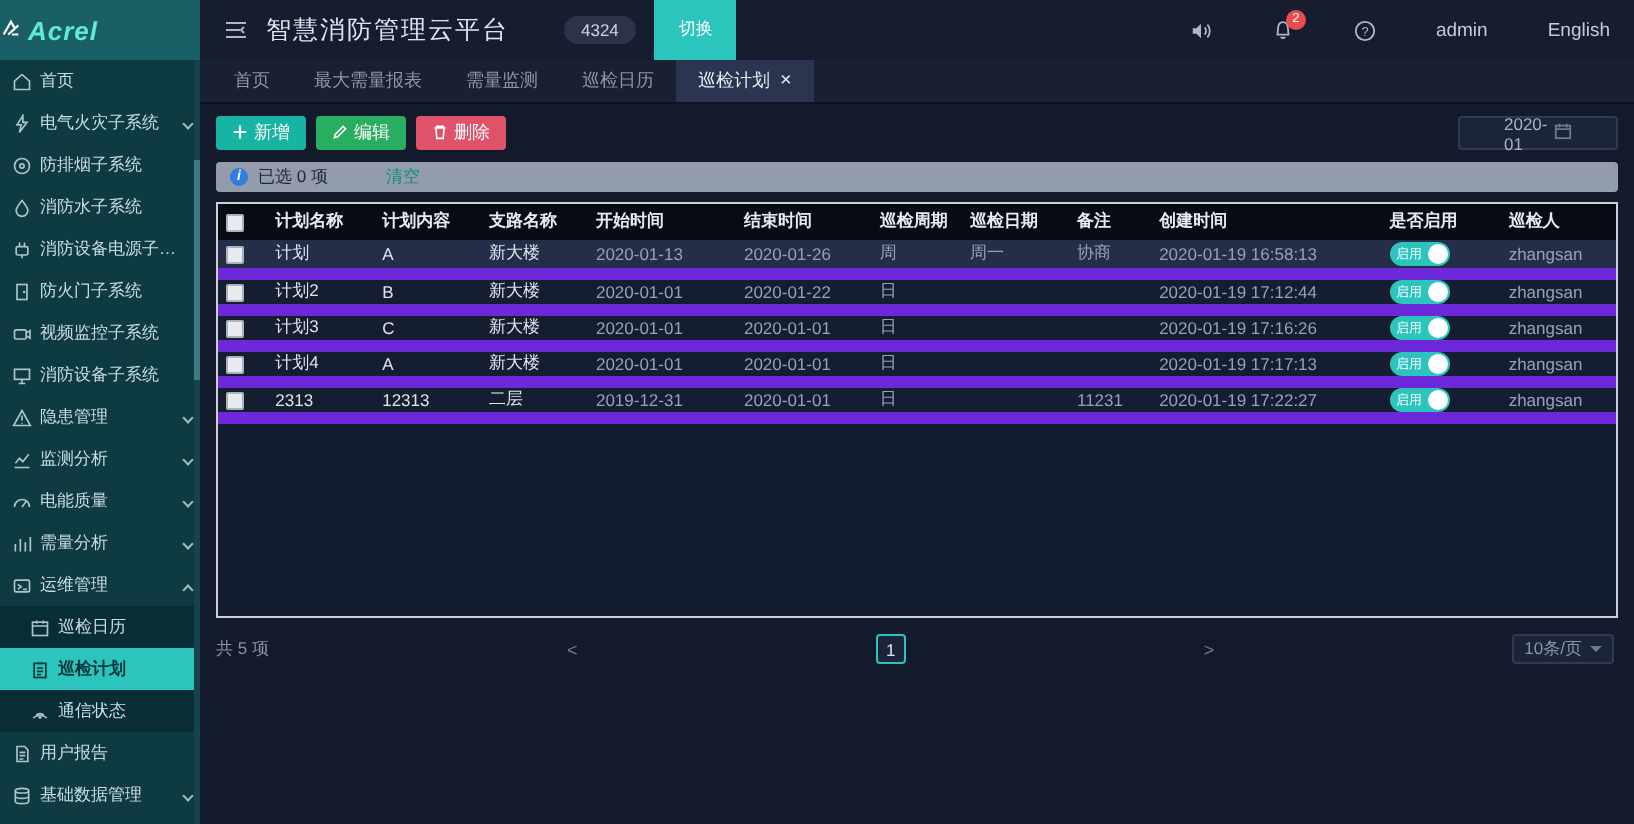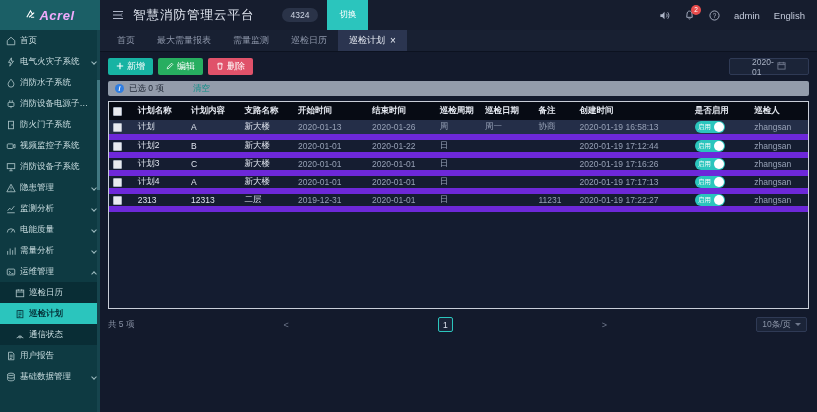--- a/index.html
+++ b/index.html
@@ -2,22 +2,22 @@
 <html style="--accent: #2bc5bd;"><head>
 <meta charset="utf-8">
 <style>
   *{margin:0;padding:0;box-sizing:border-box}
   html,body{width:817px;height:412px;overflow:hidden;background:#131a2c;
     font-family:"Liberation Sans","DejaVu Sans",sans-serif;-webkit-font-smoothing:antialiased}
   .app{display:flex;width:817px;height:412px}
 
   
   .sidebar{position:relative;width:100px;flex:none;background:#0e3a42;color:#c9dde0;overflow:hidden}
-  .logo{height:30px;background:#1b5f66;display:flex;align-items:center;justify-content:center;
-    gap:3px;color:#f0abfc;font-weight:bold;font-style:italic;font-size:13px;letter-spacing:.5px}
+  .logo{height:30px;background:#1b5f66;display:flex;align-items:center;
+    gap:3px;color:#5eead4;font-weight:bold;font-style:italic;font-size:13px;letter-spacing:.5px}
   .side-item{position:relative;height:21px;display:flex;align-items:center;gap:4px;
     padding:0 10px 0 6px;font-size:8.5px;cursor:pointer;white-space:nowrap;color:#c9dde0}
   .side-item svg{flex:none;opacity:.85}
   .side-item .lbl{flex:1;overflow:hidden;text-overflow:ellipsis}
   .side-item .chev{position:absolute;right:4px;top:9px;width:4px;height:4px;
     border-right:1px solid #9fbcc0;border-bottom:1px solid #9fbcc0;transform:rotate(45deg)}
   .side-item .chev.up{transform:rotate(-135deg);top:11px}
   .submenu{background:#092d35}
   .submenu .side-item{padding-left:15px}
   .side-item.active{background:#2bc5bd;color:#05343b;font-weight:bold}
@@ -27,21 +27,21 @@
 
   
   .main{flex:1;min-width:0;display:flex;flex-direction:column}
   .topbar{height:30px;flex:none;background:#161d2e;display:flex;align-items:center;
     gap:9px;padding:0 12px;color:#dfe4ee}
   .fold{color:#aeb6c8;display:flex;cursor:pointer}
   .title{font-size:12.5px;font-weight:normal;letter-spacing:1px;white-space:nowrap}
   .badge{background:#2a3348;color:#cfd6e4;font-size:8.5px;padding:2px 9px;border-radius:9px;margin-left:18px}
   .switch-btn{background:var(--accent,#2bc5bd);color:#fff;font-size:8.5px;padding:18px 12px;
     border-radius:9px;border:none;cursor:pointer}
-  .top-right{margin-left:auto;display:flex;align-items:flex-end;gap:14px;font-size:9.5px;color:#c3cada}
+  .top-right{margin-left:auto;display:flex;align-items:flex-end;gap:30px;font-size:9.5px;color:#c3cada}
   .tool-ic{display:flex;color:#aeb6c8;cursor:pointer}
   .bell-wrap{position:relative;display:flex;cursor:pointer;color:#aeb6c8}
   .bell-badge{position:absolute;top:-5px;right:-6px;min-width:10px;height:10px;border-radius:5px;
     background:#e84c4c;color:#fff;font-size:6.5px;display:flex;align-items:center;justify-content:center;padding:0 2px}
 
   .tabbar{height:22px;flex:none;background:#182032;display:flex;align-items:stretch;
     padding-left:6px;border-bottom:1px solid #0c1220}
   .tab{display:flex;align-items:center;gap:5px;padding:0 11px;font-size:9px;color:#8d96aa;cursor:pointer}
   .tab.active{background:#2b3550;color:#e8ecf4}
   .tab .x{font-size:10px;line-height:1;cursor:pointer}
@@ -117,20 +117,29 @@
           <span class="lbl">首页</span>
         </div>
         <div class="side-item">
           <span style="display: flex;">
             <svg viewBox="0 0 12 12" width="10" height="10">
               <path d="M6.5 1 L3 6.5 H5.5 L4.5 11 L9 5 H6.5 Z" fill="none" stroke="currentColor" stroke-width="1"></path>
             </svg>
           </span>
           <span class="lbl">电气火灾子系统</span>
           <span class="chev"></span>
+        </div>
+        <div class="side-item">
+          <span style="display: flex;">
+            <svg viewBox="0 0 12 12" width="10" height="10">
+              <circle cx="6" cy="6" r="4.5" fill="none" stroke="currentColor" stroke-width="1"></circle>
+              <circle cx="6" cy="6" r="1.3" fill="none" stroke="currentColor" stroke-width="1"></circle>
+            </svg>
+          </span>
+          <span class="lbl">防排烟子系统</span>
         </div>
         <div class="side-item">
           <span style="display: flex;">
             <svg viewBox="0 0 12 12" width="10" height="10">
               <path d="M6 1.5 C8 4 9.5 5.8 9.5 7.5 A3.5 3.5 0 0 1 2.5 7.5 C2.5 5.8 4 4 6 1.5 Z" fill="none" stroke="currentColor" stroke-width="1"></path>
             </svg>
           </span>
           <span class="lbl">消防水子系统</span>
         </div>
         <div class="side-item">

